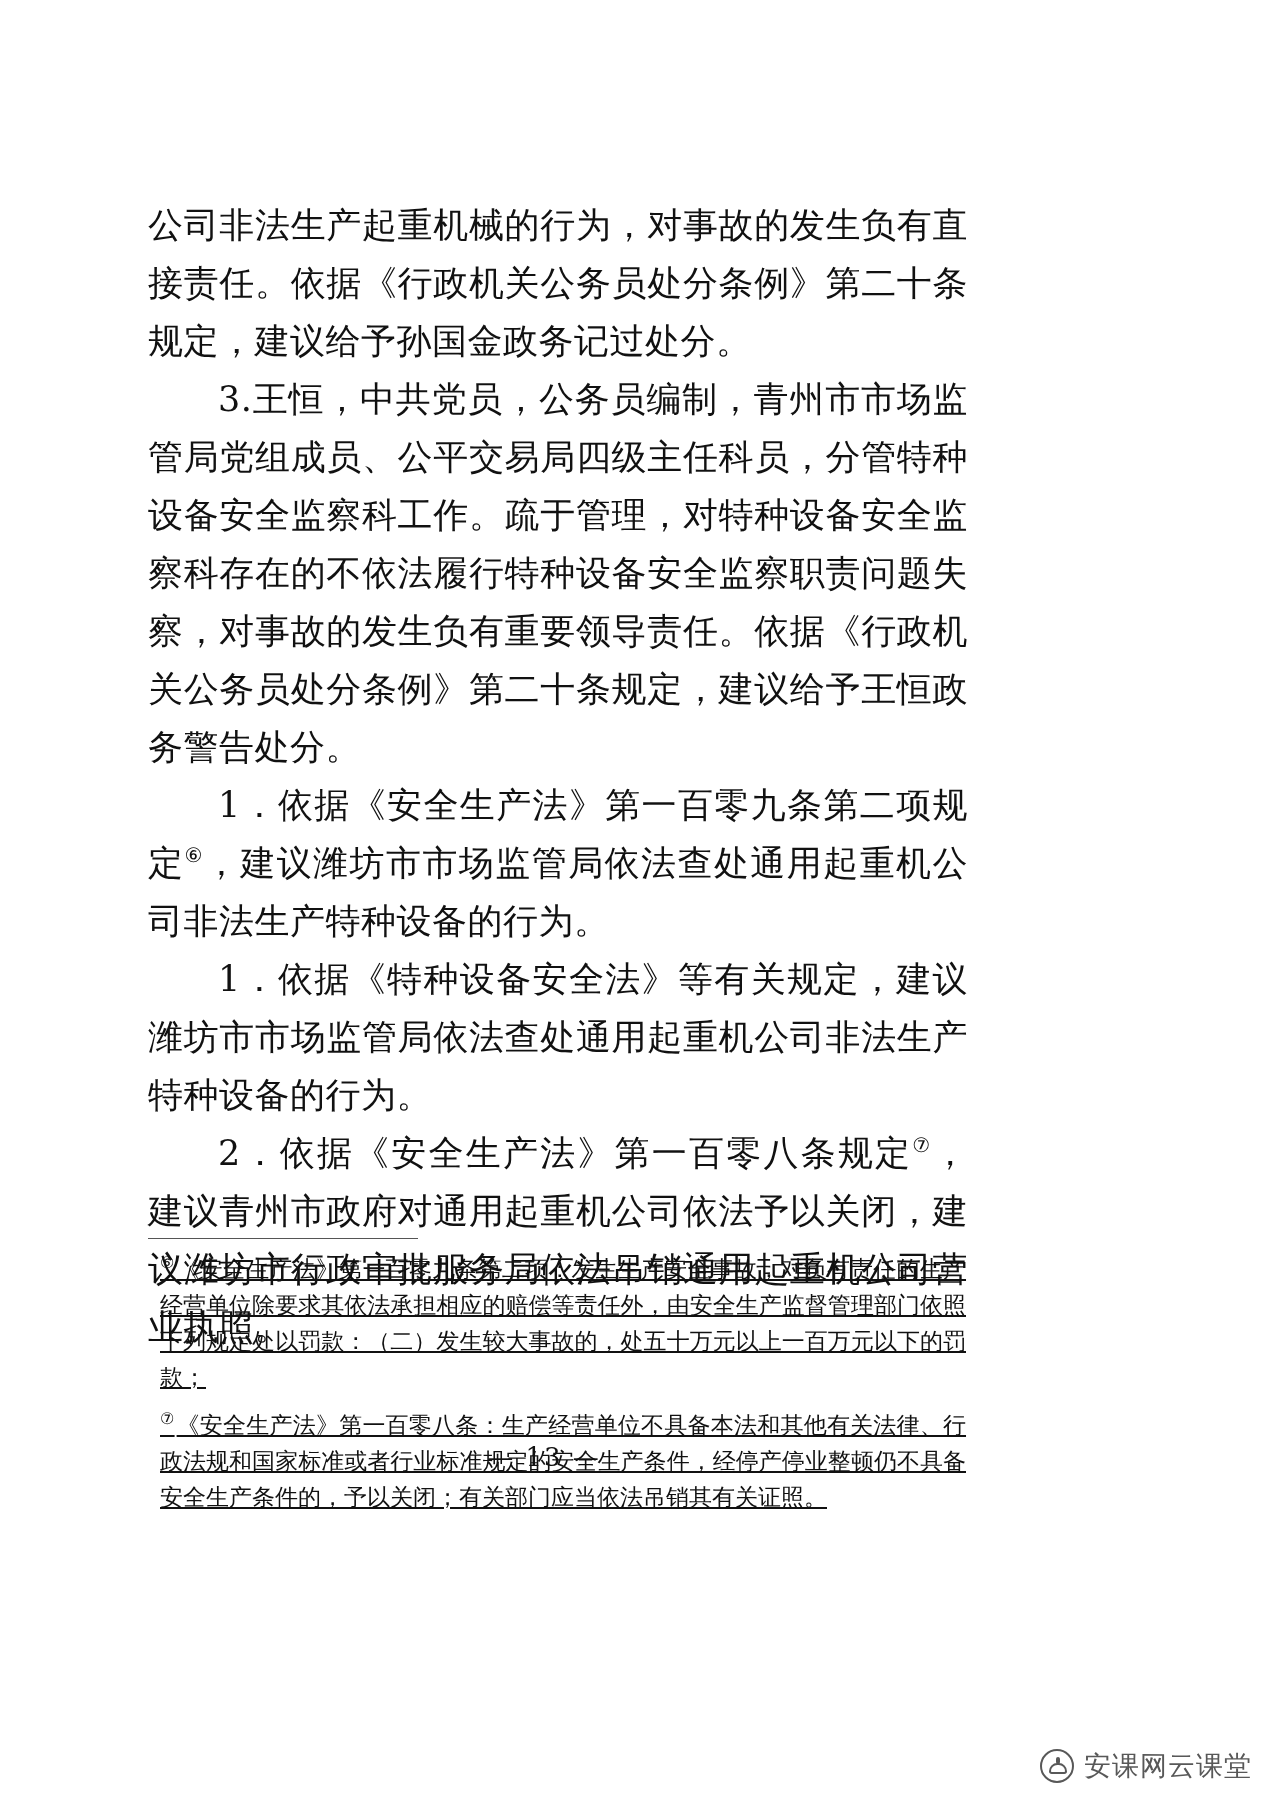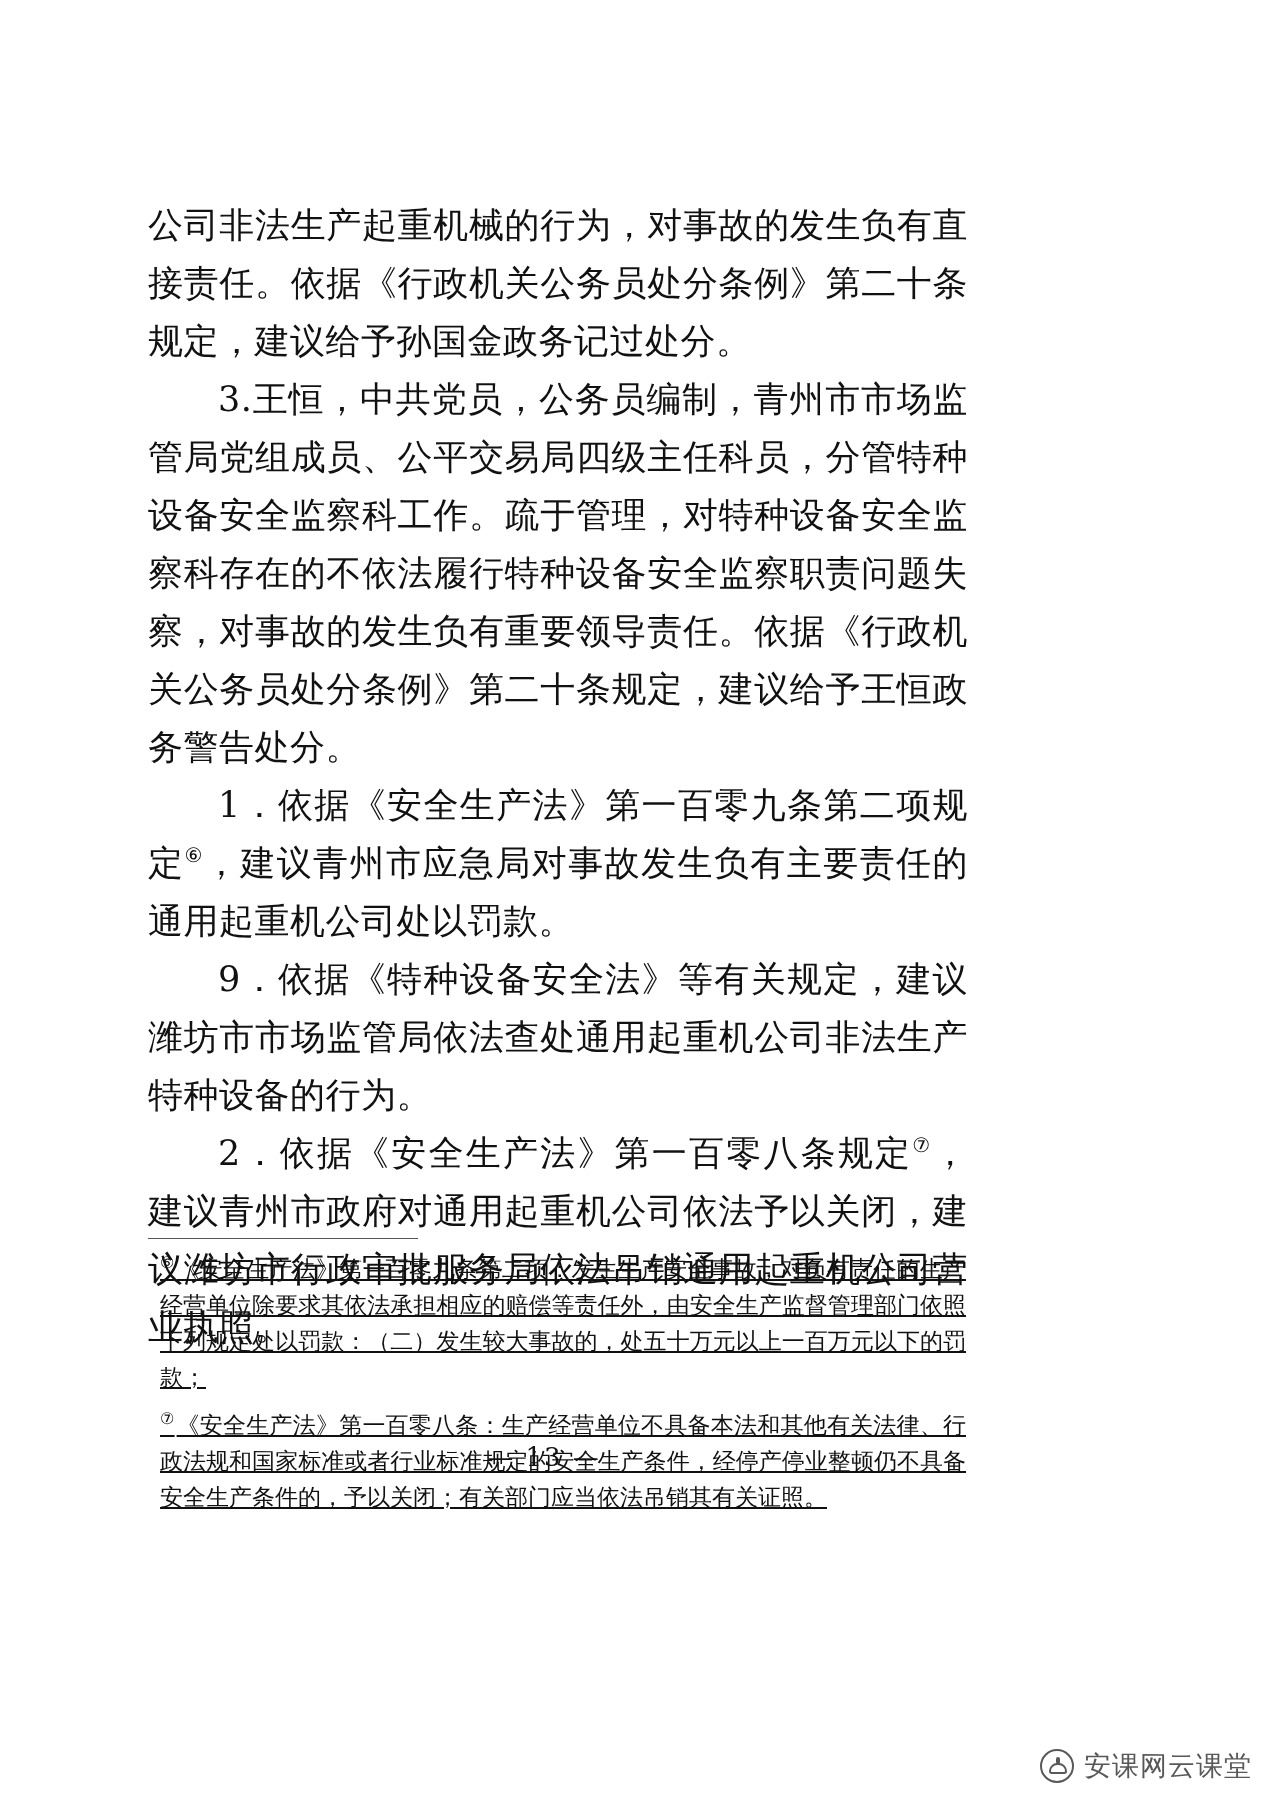--- a/index.html
+++ b/index.html
@@ -137,23 +137,23 @@
 
 <div class="page">
 
   <div class="body-area">
 
     <p class="para">公司非法生产起重机械的行为，对事故的发生负有直接责任。依据《行政机关公务员处分条例》第二十条规定，建议给予孙国金政务记过处分。</p>
 
     <p class="para indent">3.王恒，中共党员，公务员编制，青州市市场监管局党组成员、公平交易局四级主任科员，分管特种设备安全监察科工作。疏于管理，对特种设备安全监察科存在的不依法履行特种设备安全监察职责问题失察，对事故的发生负有重要领导责任。依据《行政机关公务员处分条例》第二十条规定，建议给予王恒政务警告处分。</p>
 
 
-    <p class="para indent"><span>1．依据《安全生产法》第一百零九条第二项规定</span><span class="sup">⑥</span><span>，建议青州市应急局对事故发生负有主要责任的通用起重机公司处以罚款。</span></p>
+    <p class="para indent"><span>1．依据《安全生产法》第一百零九条第二项规定</span><span class="sup">⑥</span><span>，建议潍坊市市场监管局依法查处通用起重机公司非法生产特种设备的行为。</span></p>
 
-    <p class="para indent">9．依据《特种设备安全法》等有关规定，建议潍坊市市场监管局依法查处通用起重机公司非法生产特种设备的行为。</p>
+    <p class="para indent">1．依据《特种设备安全法》等有关规定，建议潍坊市市场监管局依法查处通用起重机公司非法生产特种设备的行为。</p>
 
     <p class="para indent"><span>2．依据《安全生产法》第一百零八条规定</span><span class="sup">⑦</span><span>，建议青州市政府对通用起重机公司依法予以关闭，建议潍坊市行政审批服务局依法吊销通用起重机公司营业执照。</span></p>
 
   </div>
 
   <div class="footnote-area">
     <div class="fn-rule"></div>
     <p class="fn"><span class="marker">⑥</span><span>《安全生产法》第一百零九条第二项：发生生产安全事故，对负有责任的生产经营单位除要求其依法承担相应的赔偿等责任外，由安全生产监督管理部门依照下列规定处以罚款：（二）发生较大事故的，处五十万元以上一百万元以下的罚款；</span></p>
     <p class="fn"><span class="marker">⑦</span><span>《安全生产法》第一百零八条：生产经营单位不具备本法和其他有关法律、行政法规和国家标准或者行业标准规定的安全生产条件，经停产停业整顿仍不具备安全生产条件的，予以关闭；有关部门应当依法吊销其有关证照。</span></p>
   </div>

